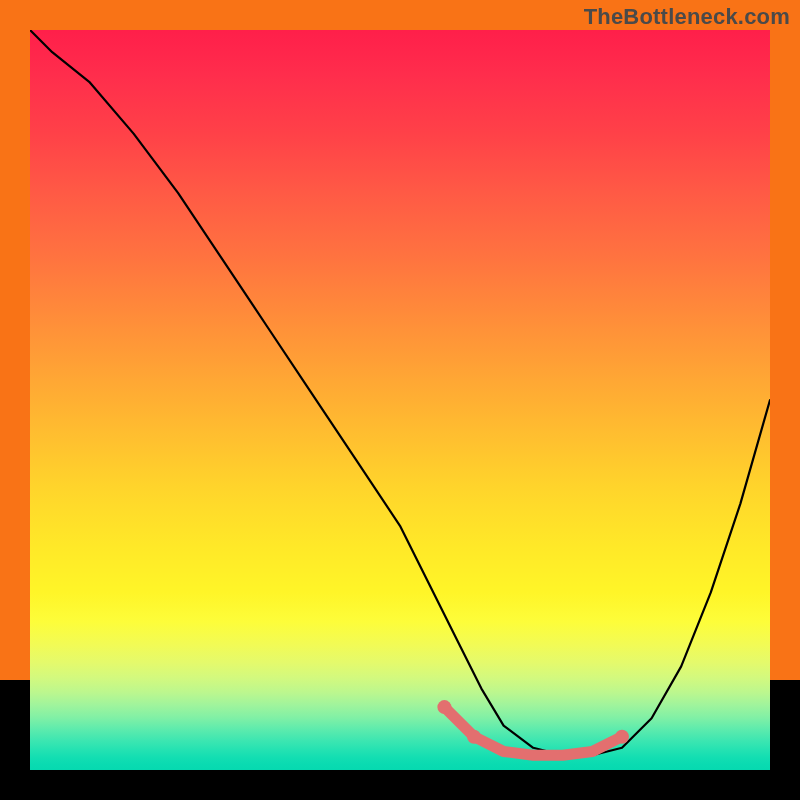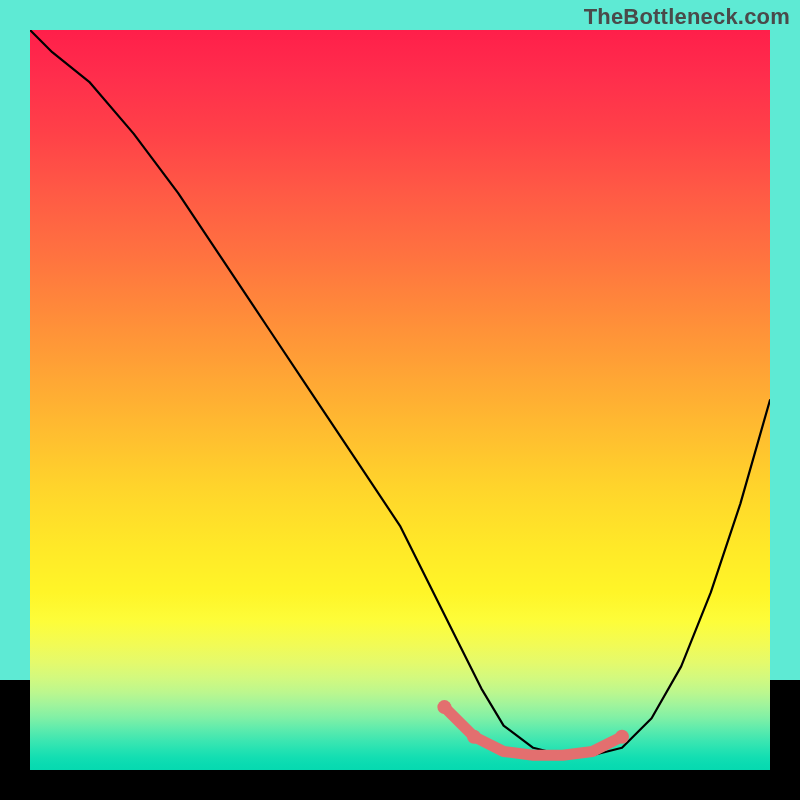--- a/index.html
+++ b/index.html
@@ -8,21 +8,21 @@
     width: 800px;
     height: 800px;
     background: #000;
     overflow: hidden;
     font-family: Arial, Helvetica, sans-serif;
   }
   .frame {
     position: relative;
     width: 800px;
     height: 680px;
-    background: #5eead4;
+    background: #f97316;
   }
   .watermark {
     position: absolute;
     top: 4px;
     right: 10px;
     color: #4a4a4a;
     font-size: 22px;
     font-weight: 600;
     letter-spacing: 0.2px;
     z-index: 10;

